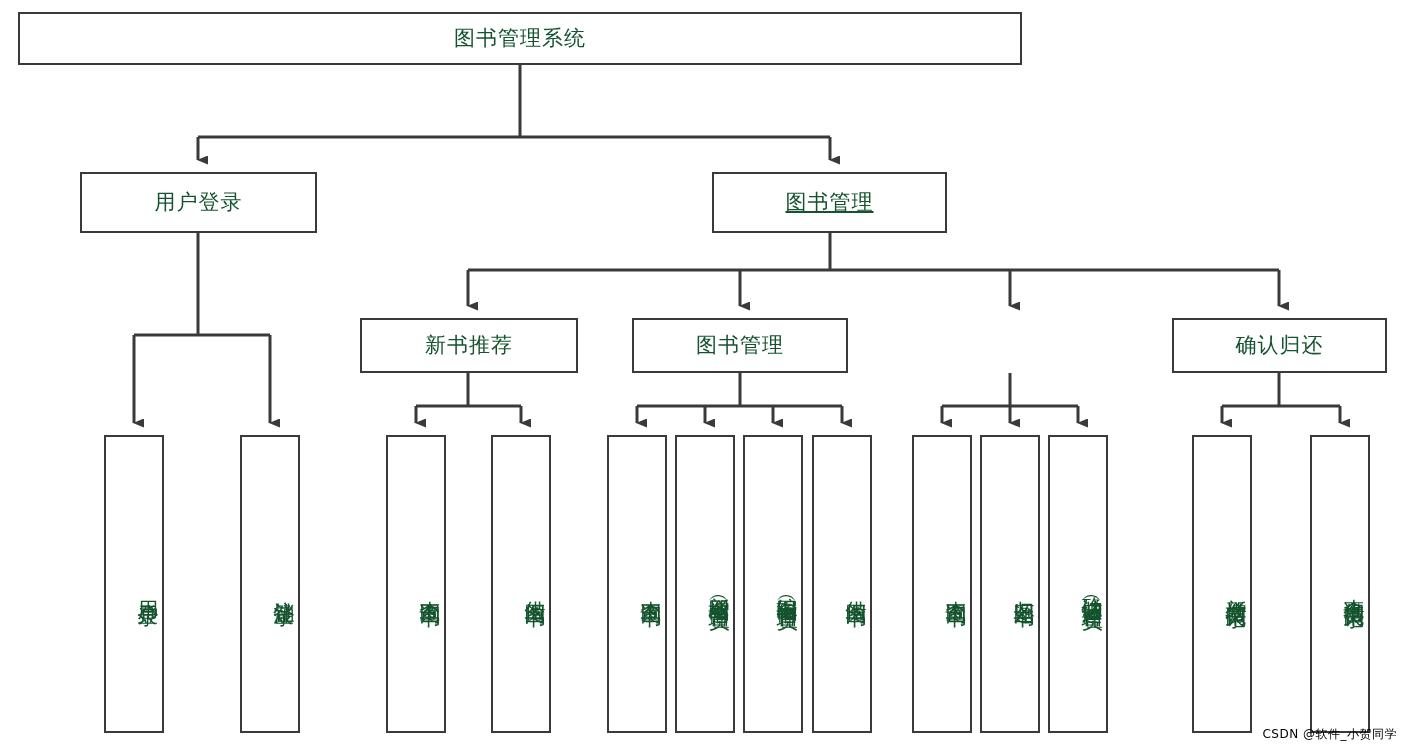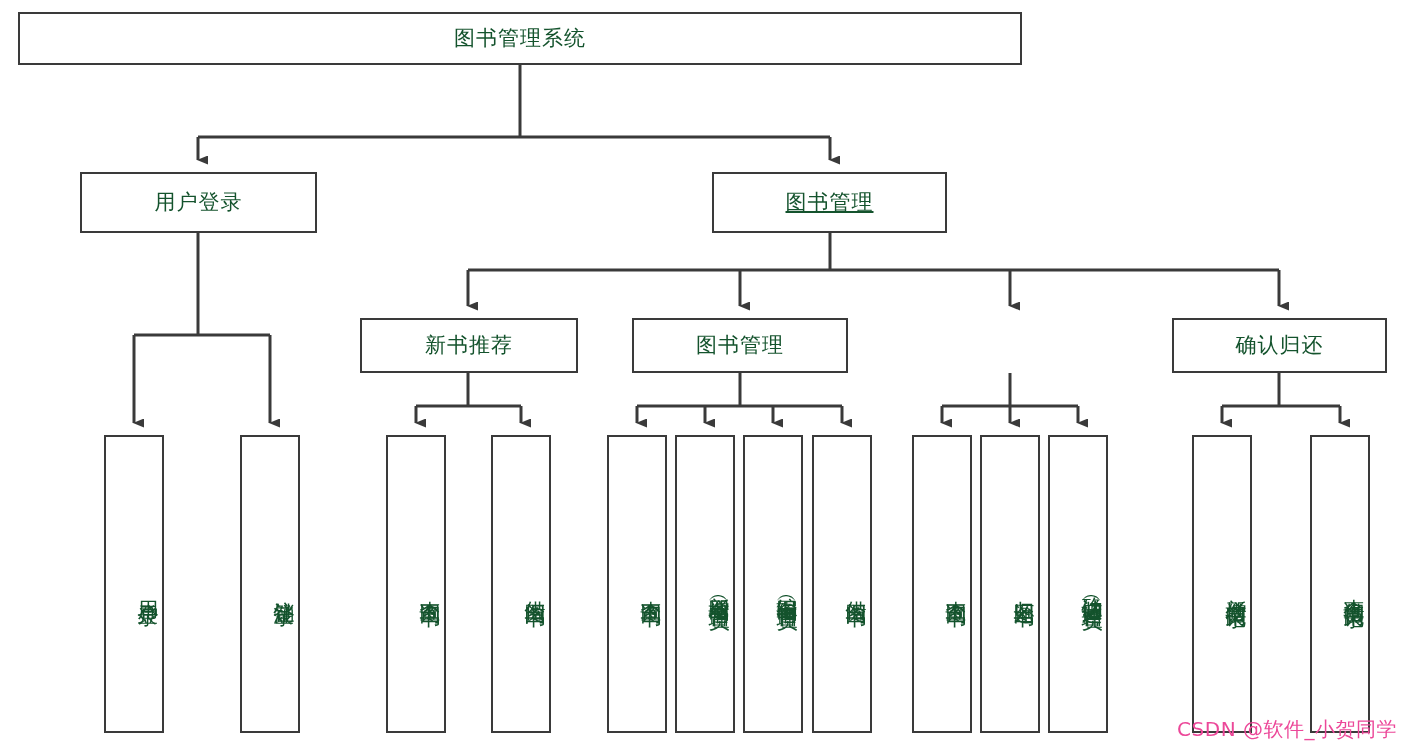--- a/index.html
+++ b/index.html
@@ -58,22 +58,22 @@
     text-orientation: upright;
     display: block;
   }
   .node.vert.tall > .label {
     padding-top: 2px;
   }
   .watermark {
     position: absolute;
     right: 8px;
     bottom: 4px;
-    font-size: 20px;
-    color: #ec4899;
+    font-size: 12px;
+    color: #000000;
     letter-spacing: 0.5px;
     z-index: 5;
     white-space: nowrap;
   }
 </style>
 </head>
 <body>
 
 <div id="diagram-root">
 

